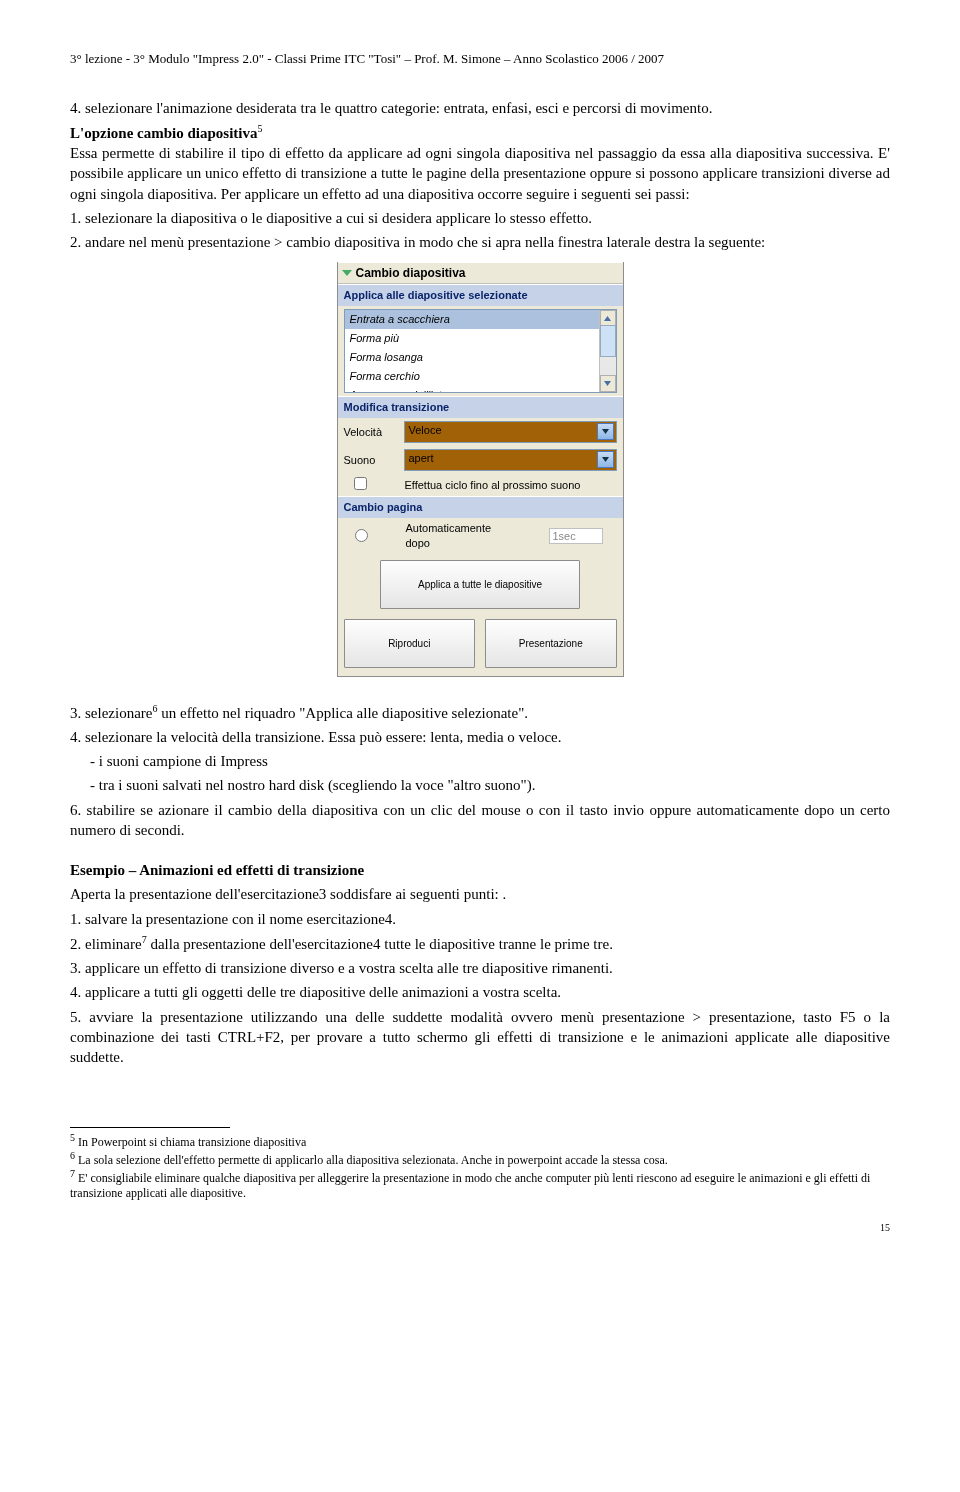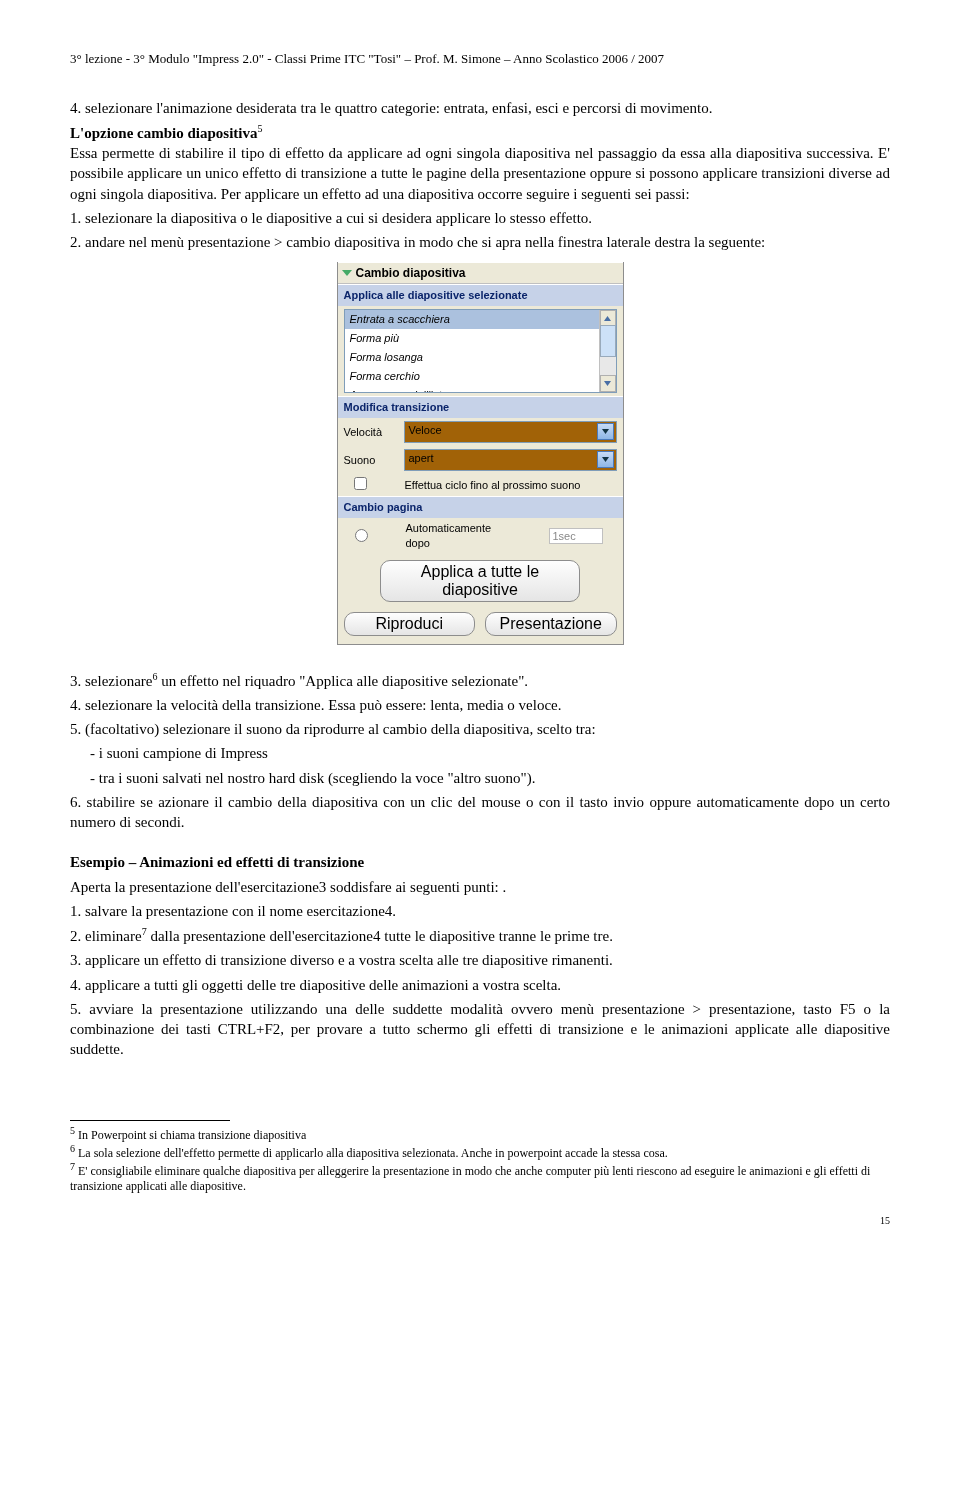--- a/index.html
+++ b/index.html
@@ -115,23 +115,23 @@
 }
 .checkbox-row input, .radio-row input { margin-right: 14px; margin-top:0; }
 .radio-row.auto input[type=text] {
   width: 46px; margin-left: 6px;
   background:#fff; border:1px solid #c0c0c0; color:#888; padding:1px 3px;
   font-size:11px;
 }
 .btn {
   background: linear-gradient(#fefefe,#e5e5e5);
   border: 1px solid #8d8d8d;
-  border-radius: 10px;
-  padding: 2px 10px;
-  font-size: 16px;
+  border-radius: 1px;
+  padding: 18px 10px;
+  font-size: 10px;
   font-family: Tahoma, Arial, sans-serif;
 }
 .btn-row {
   display:flex;
   padding: 6px 6px 8px 6px;
   gap: 10px;
 }
 .btn-wide { width: 200px; margin: 6px auto 4px; display:block; text-align:center; }
 
 .footer-rule {
@@ -230,21 +230,20 @@
     <div class="btn-row">
       <button class="btn" style="flex:1">Riproduci</button>
       <button class="btn" style="flex:1">Presentazione</button>
     </div>
   </div>
 
   <p class="para">
     <span>3. selezionare</span><span class="sup">6</span><span> un effetto nel riquadro "Applica alle diapositive selezionate".</span>
   </p>
   <p class="para">4. selezionare la velocità della transizione. Essa può essere: lenta, media o veloce.</p>
-  <p class="para">5. (facoltativo) selezionare il suono da riprodurre al cambio della diapositiva, scelto tra:</p>
   <p class="para" style="padding-left:20px">- i suoni campione di Impress</p>
   <p class="para" style="padding-left:20px">- tra i suoni salvati nel nostro hard disk (scegliendo la voce "altro suono").</p>
   <p class="para">6. stabilire se azionare il cambio della diapositiva con un clic del mouse o con il tasto invio oppure automaticamente dopo un certo numero di secondi.</p>
 
   <p class="para" style="margin-top:20px"><span class="bold">Esempio – Animazioni ed effetti di transizione</span></p>
   <p class="para">Aperta la presentazione dell'esercitazione3 soddisfare ai seguenti punti:      .</p>
   <p class="para">1. salvare la presentazione con il nome esercitazione4.</p>
   <p class="para">
     <span>2. eliminare</span><span class="sup">7</span><span> dalla presentazione dell'esercitazione4 tutte le diapositive tranne le prime tre.</span>
   </p>

